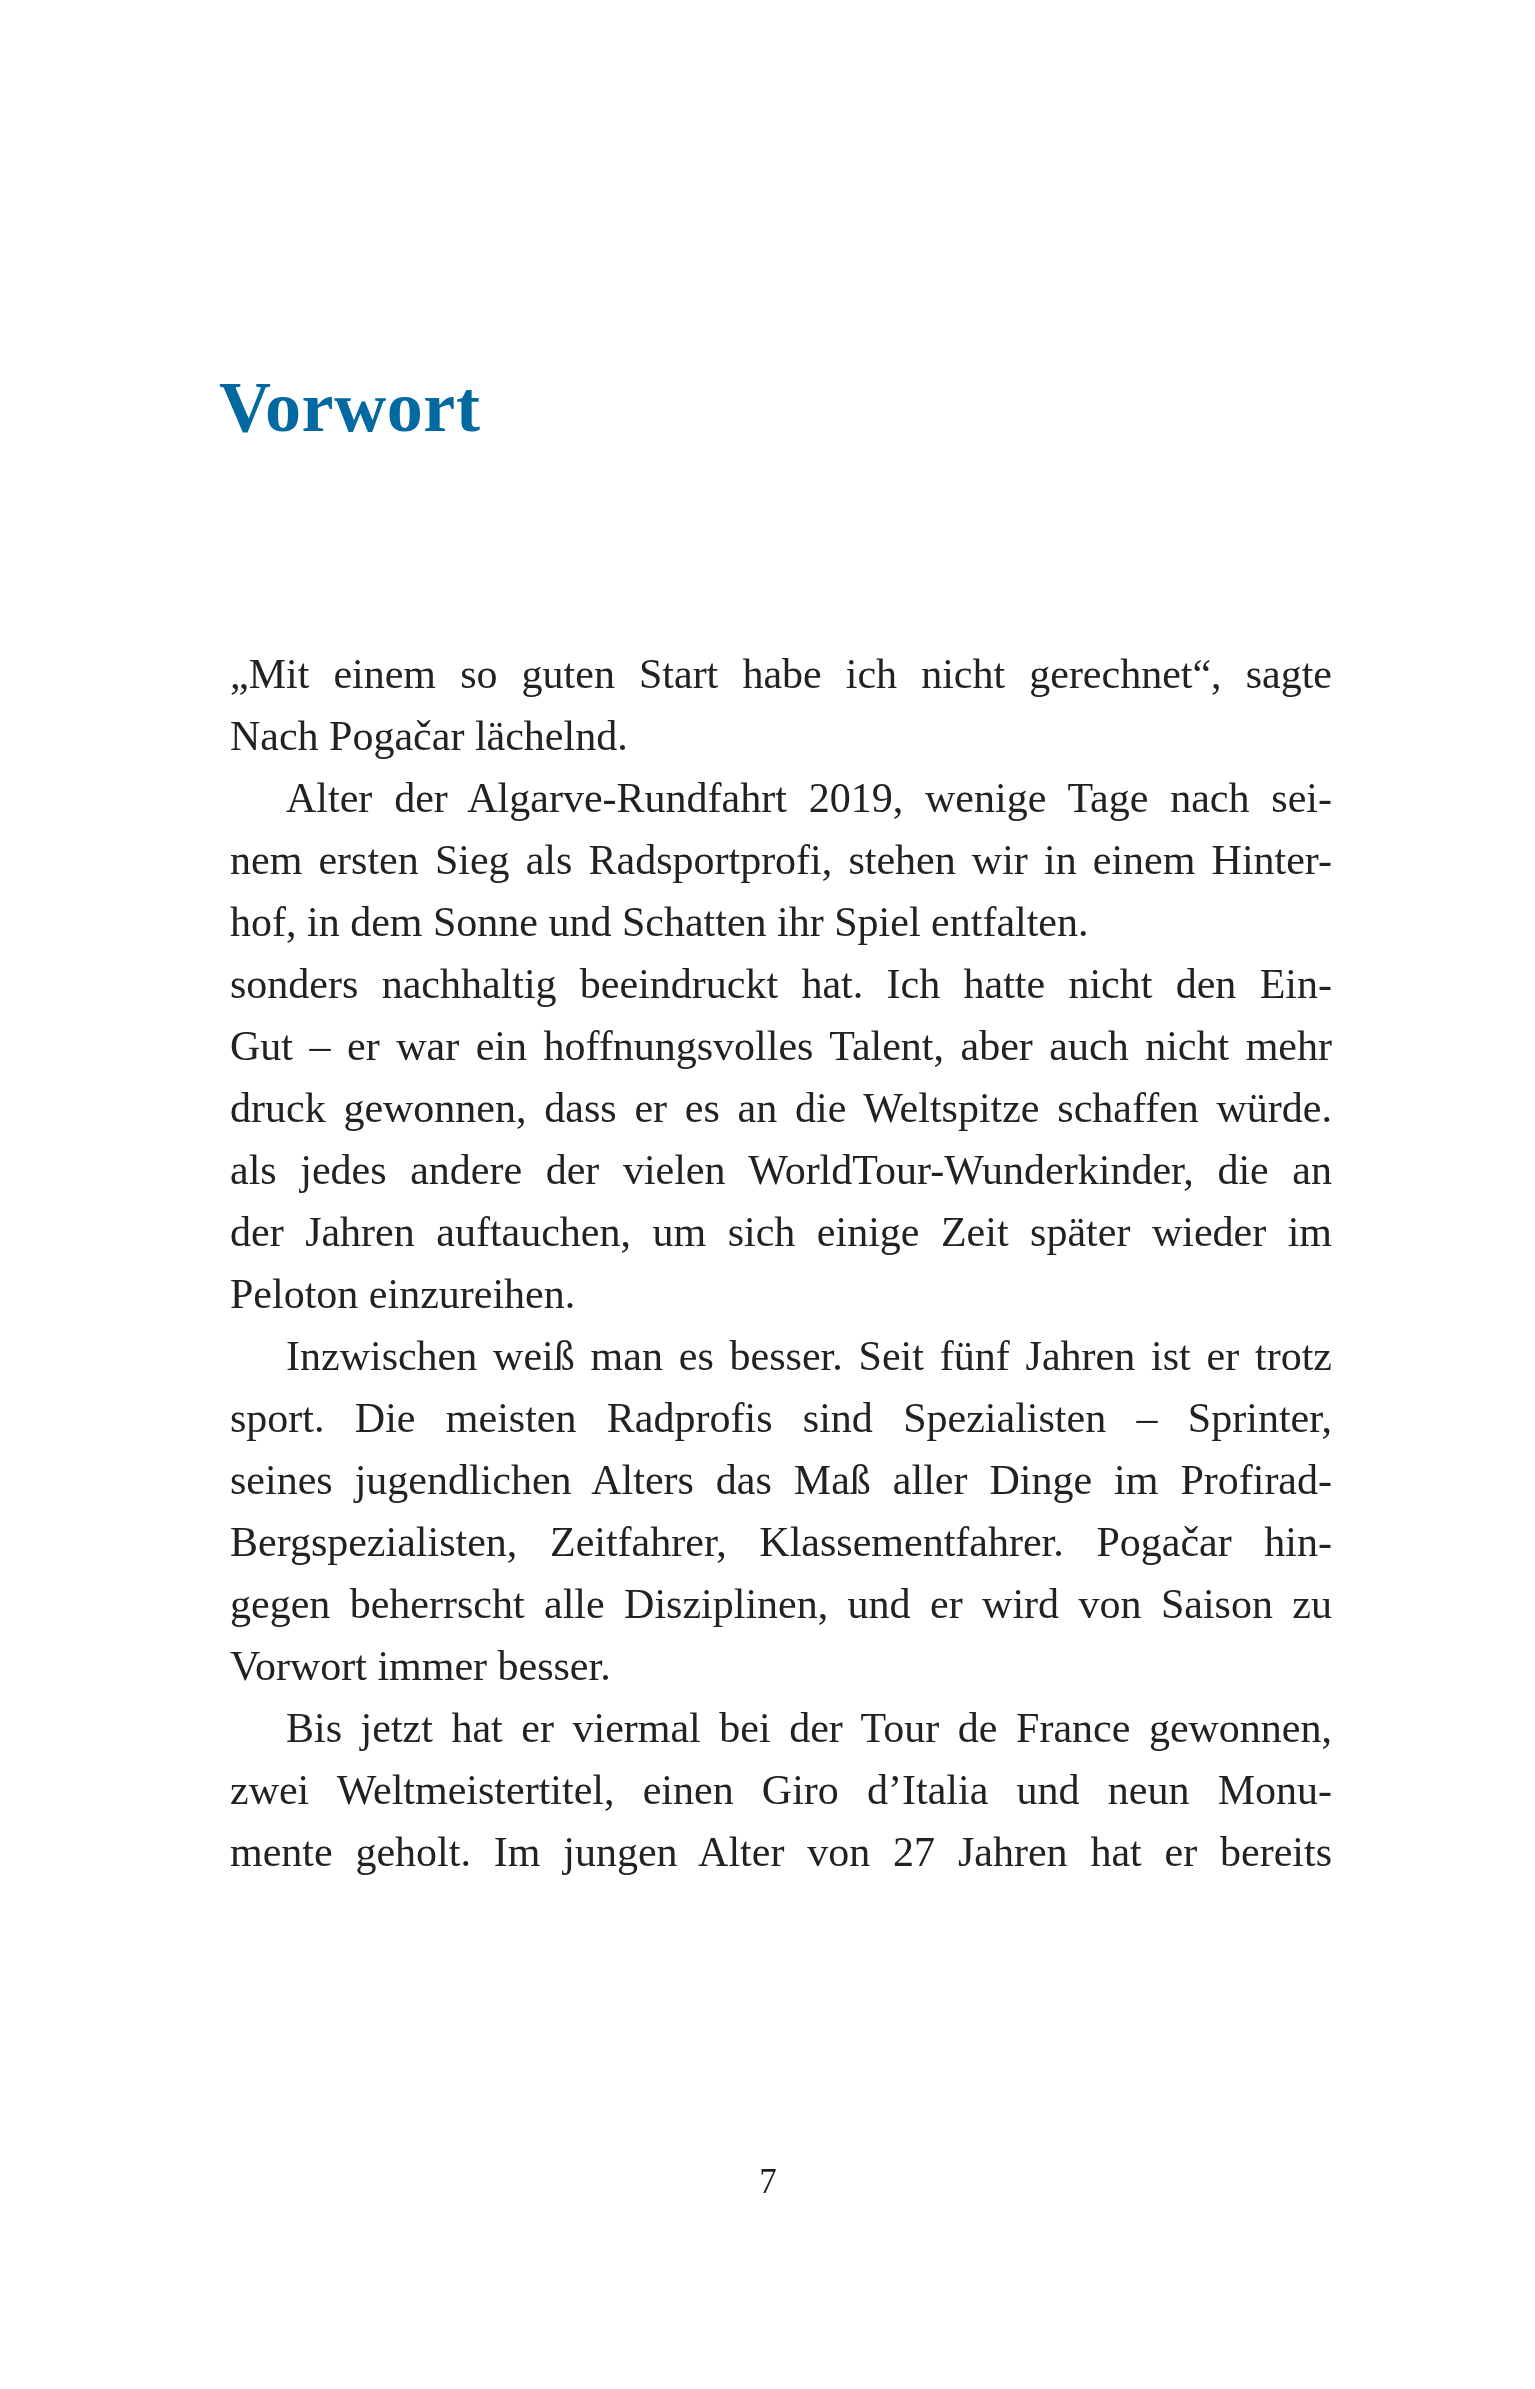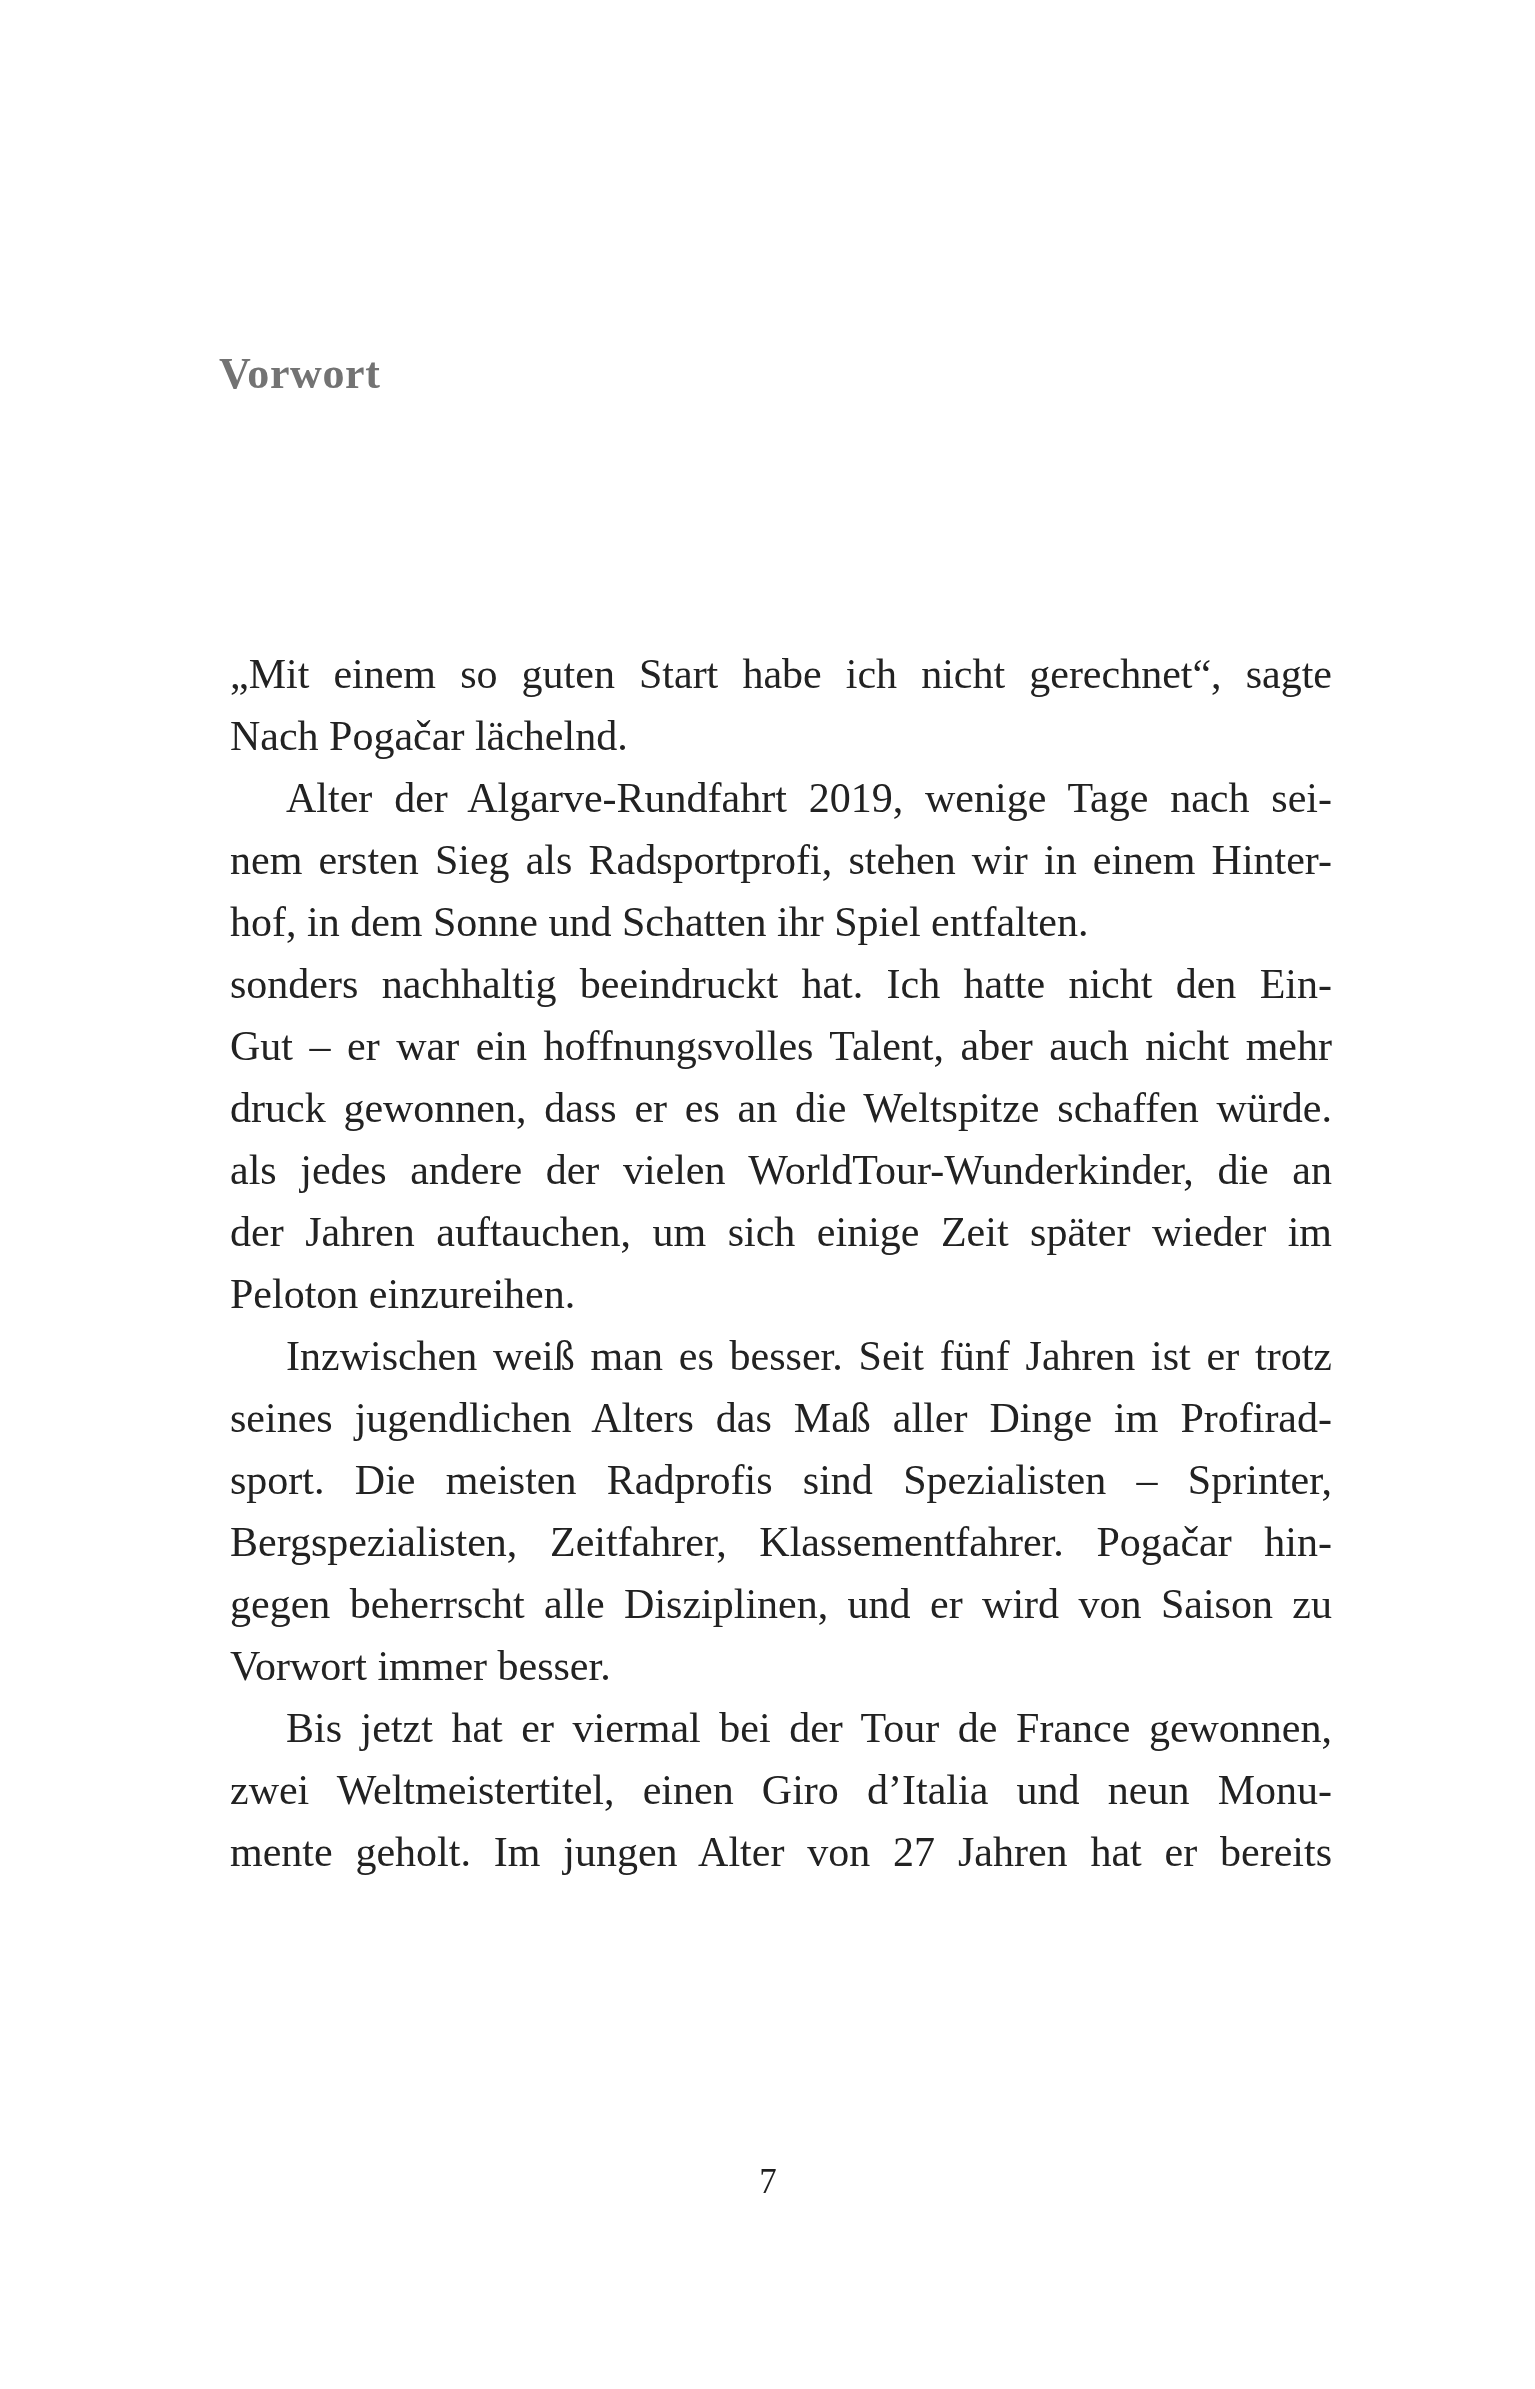--- a/index.html
+++ b/index.html
@@ -17,24 +17,24 @@
   }
   .page {
     position: absolute;
     inset: 0;
     background: #ffffff;
   }
   .page-title {
     position: absolute;
     left: 219px;
     top: 323px;
-    font-size: 44px;
+    font-size: 72px;
     font-weight: 700;
     letter-spacing: 0.6px;
-    color: #737373;
+    color: #0369a1;
     line-height: 1;
   }
   .body-text {
     position: absolute;
     left: 230px;
     top: 643px;
     width: 1102px;
     font-size: 42px;
     line-height: 62px;
     color: #222222;
@@ -72,22 +72,22 @@
       <div class="line indent">Alter der Algarve-Rundfahrt 2019, wenige Tage nach sei-</div>
       <div class="line">nem ersten Sieg als Radsportprofi, stehen wir in einem Hinter-</div>
       <div class="line para-end">hof, in dem Sonne und Schatten ihr Spiel entfalten.</div>
       <div class="line">sonders nachhaltig beeindruckt hat. Ich hatte nicht den Ein-</div>
       <div class="line">Gut – er war ein hoffnungsvolles Talent, aber auch nicht mehr</div>
       <div class="line">druck gewonnen, dass er es an die Weltspitze schaffen würde.</div>
       <div class="line">als jedes andere der vielen WorldTour-Wunderkinder, die an</div>
       <div class="line">der Jahren auftauchen, um sich einige Zeit später wieder im</div>
       <div class="line para-end">Peloton einzureihen.</div>
       <div class="line indent">Inzwischen weiß man es besser. Seit fünf Jahren ist er trotz</div>
+      <div class="line">sport. Die meisten Radprofis sind Spezialisten – Sprinter,</div>
       <div class="line">seines jugendlichen Alters das Maß aller Dinge im Profirad-</div>
-      <div class="line">sport. Die meisten Radprofis sind Spezialisten – Sprinter,</div>
       <div class="line">Bergspezialisten, Zeitfahrer, Klassementfahrer. Pogačar hin-</div>
       <div class="line">gegen beherrscht alle Disziplinen, und er wird von Saison zu</div>
       <div class="line para-end">Vorwort immer besser.</div>
       <div class="line indent">Bis jetzt hat er viermal bei der Tour de France gewonnen,</div>
       <div class="line">zwei Weltmeistertitel, einen Giro d’Italia und neun Monu-</div>
       <div class="line">mente geholt. Im jungen Alter von 27 Jahren hat er bereits</div>
     </div>
 
   <div class="page-number">7</div>
 </div>

